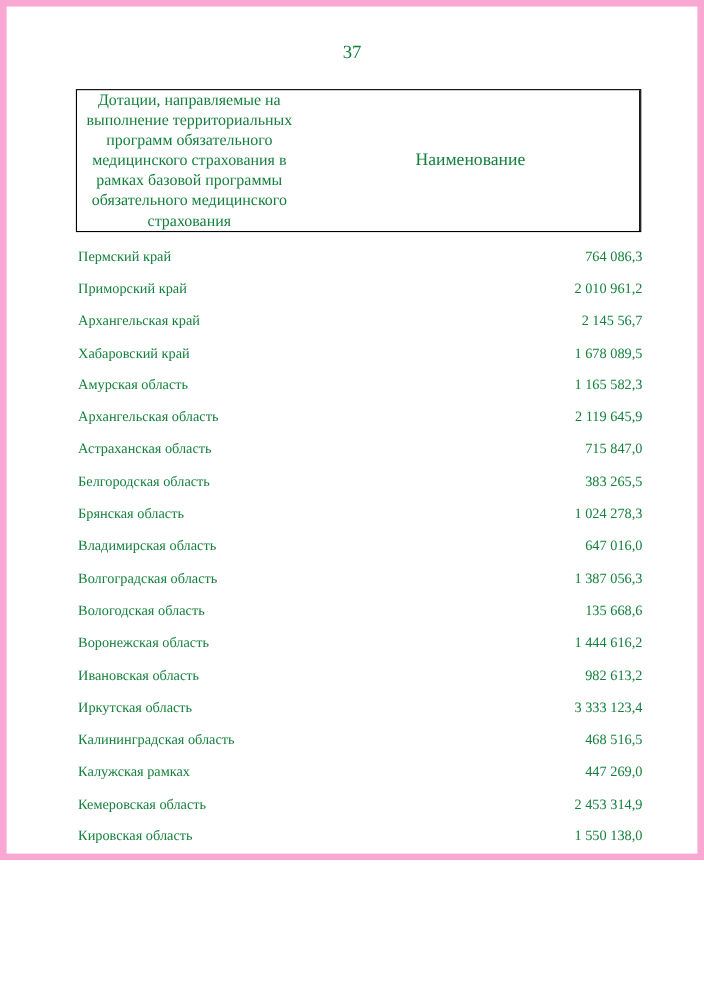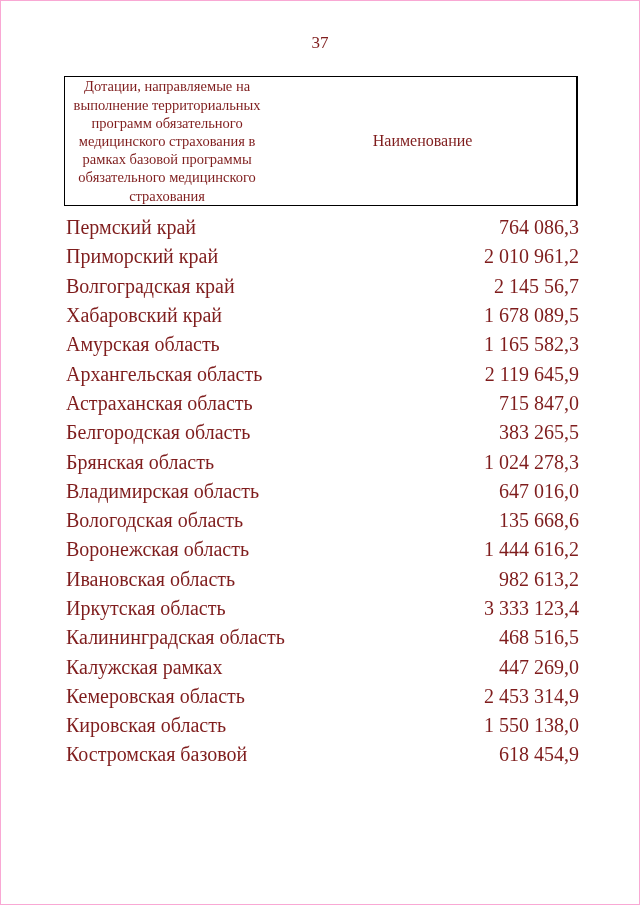--- a/index.html
+++ b/index.html
@@ -3,26 +3,26 @@
 <meta charset="utf-8">
 <style>
   html, body {
     margin: 0;
     padding: 0;
     background: #ffffff;
   }
   .page {
     position: relative;
     width: 640px;
-    height: 905px;
+    height: 782px;
     background: #ffffff;
-    border: 1px solid #f9a8d4;
+    border: 6px solid #f9a8d4;
     box-sizing: border-box;
     font-family: "Liberation Serif", serif;
-    color: #7f1d1d;
+    color: #15803d;
     overflow: hidden;
   }
   .page-number {
     position: absolute;
     top: 32px;
     left: 0;
     width: 100%;
     text-align: center;
     font-size: 17px;
   }
@@ -58,21 +58,21 @@
     position: absolute;
     top: 212px;
     left: 63px;
     width: 515px;
   }
   .row {
     height: 29.3px;
     display: flex;
     align-items: center;
     justify-content: space-between;
-    font-size: 20px;
+    font-size: 13px;
   }
   .row .name {
     padding-left: 2px;
     white-space: nowrap;
   }
   .row .value {
     text-align: left;
     white-space: nowrap;
   }
 </style>
@@ -90,21 +90,21 @@
   <div class="rows">
       <div class="row">
         <span class="name">Пермский край</span>
         <span class="value">764 086,3</span>
       </div>
       <div class="row">
         <span class="name">Приморский край</span>
         <span class="value">2 010 961,2</span>
       </div>
       <div class="row">
-        <span class="name">Волгоградская край</span>
+        <span class="name">Архангельская край</span>
         <span class="value">2 145 56,7</span>
       </div>
       <div class="row">
         <span class="name">Хабаровский край</span>
         <span class="value">1 678 089,5</span>
       </div>
       <div class="row">
         <span class="name">Амурская область</span>
         <span class="value">1 165 582,3</span>
       </div>
@@ -120,20 +120,24 @@
         <span class="name">Белгородская область</span>
         <span class="value">383 265,5</span>
       </div>
       <div class="row">
         <span class="name">Брянская область</span>
         <span class="value">1 024 278,3</span>
       </div>
       <div class="row">
         <span class="name">Владимирская область</span>
         <span class="value">647 016,0</span>
+      </div>
+      <div class="row">
+        <span class="name">Волгоградская область</span>
+        <span class="value">1 387 056,3</span>
       </div>
       <div class="row">
         <span class="name">Вологодская область</span>
         <span class="value">135 668,6</span>
       </div>
       <div class="row">
         <span class="name">Воронежская область</span>
         <span class="value">1 444 616,2</span>
       </div>
       <div class="row">

